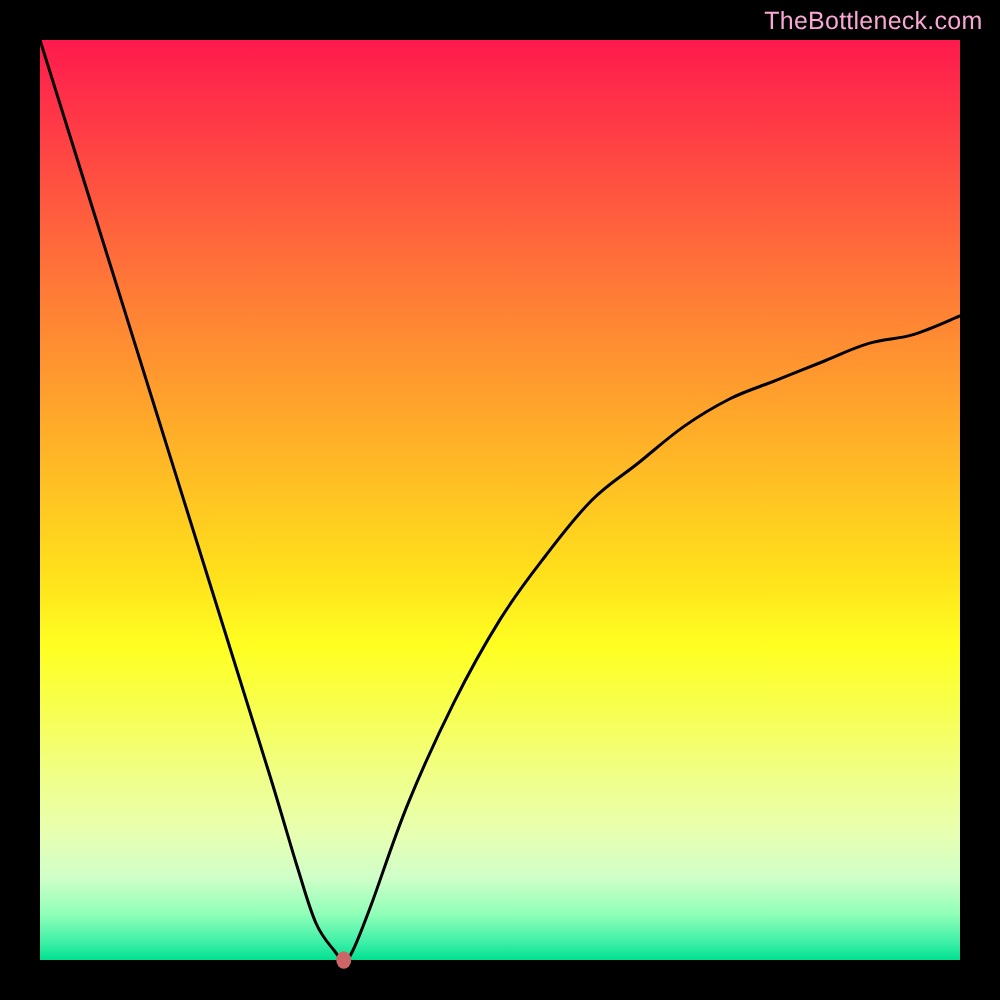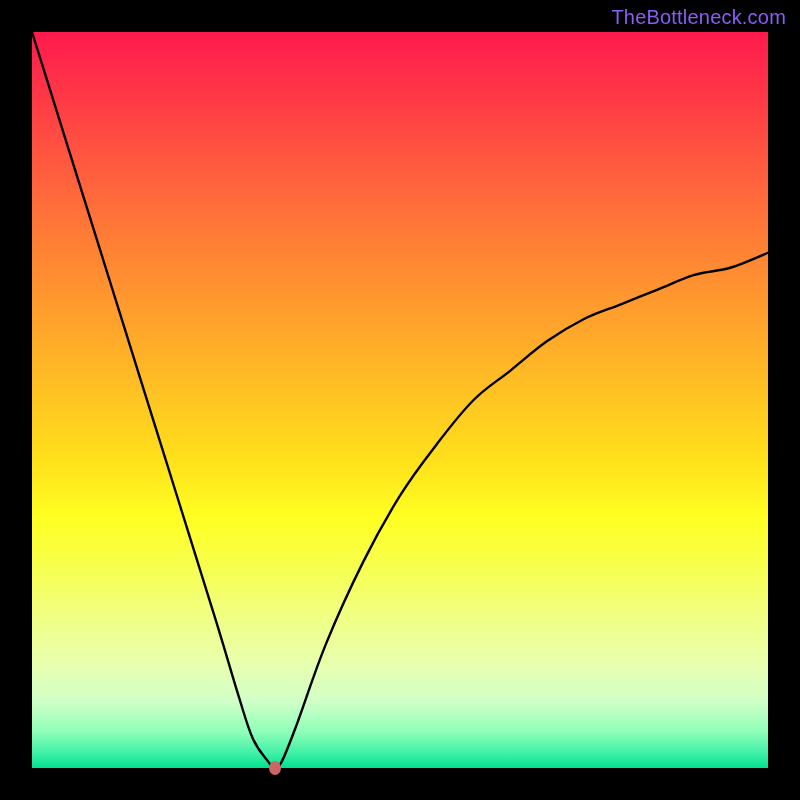--- a/index.html
+++ b/index.html
@@ -46,21 +46,21 @@
     border-radius: 50%;
     background: #cc6666;
     transform: translate(-50%, -50%);
   }
   .watermark {
     position: absolute;
     top: 6px;
     right: 14px;
     font-family: Arial, Helvetica, sans-serif;
     font-size: 20px;
-    color: #8b5cf6;
+    color: #f9a8d4;
     letter-spacing: 0.2px;
   }
 </style>
 </head>
 <body>
 
 <div class="frame">
 
   <div class="plot-area">
 

